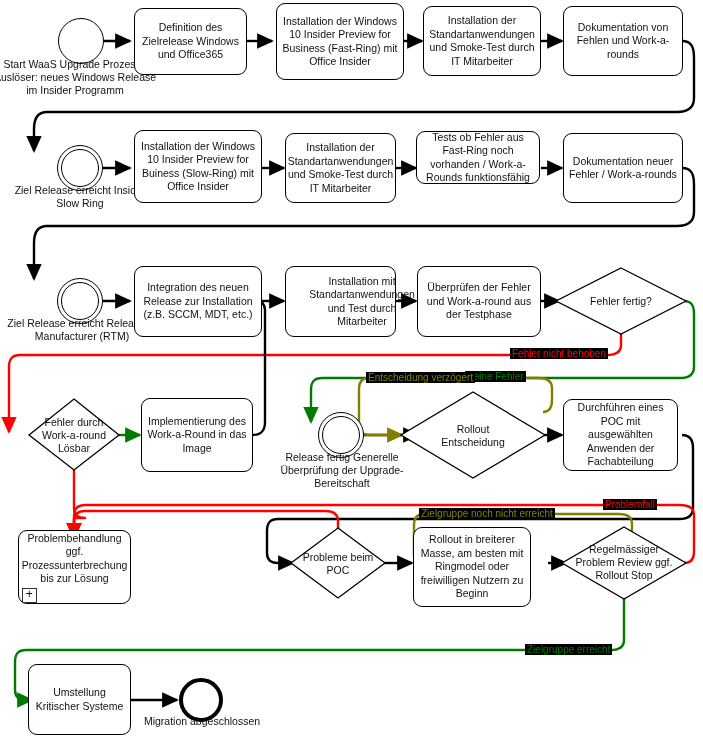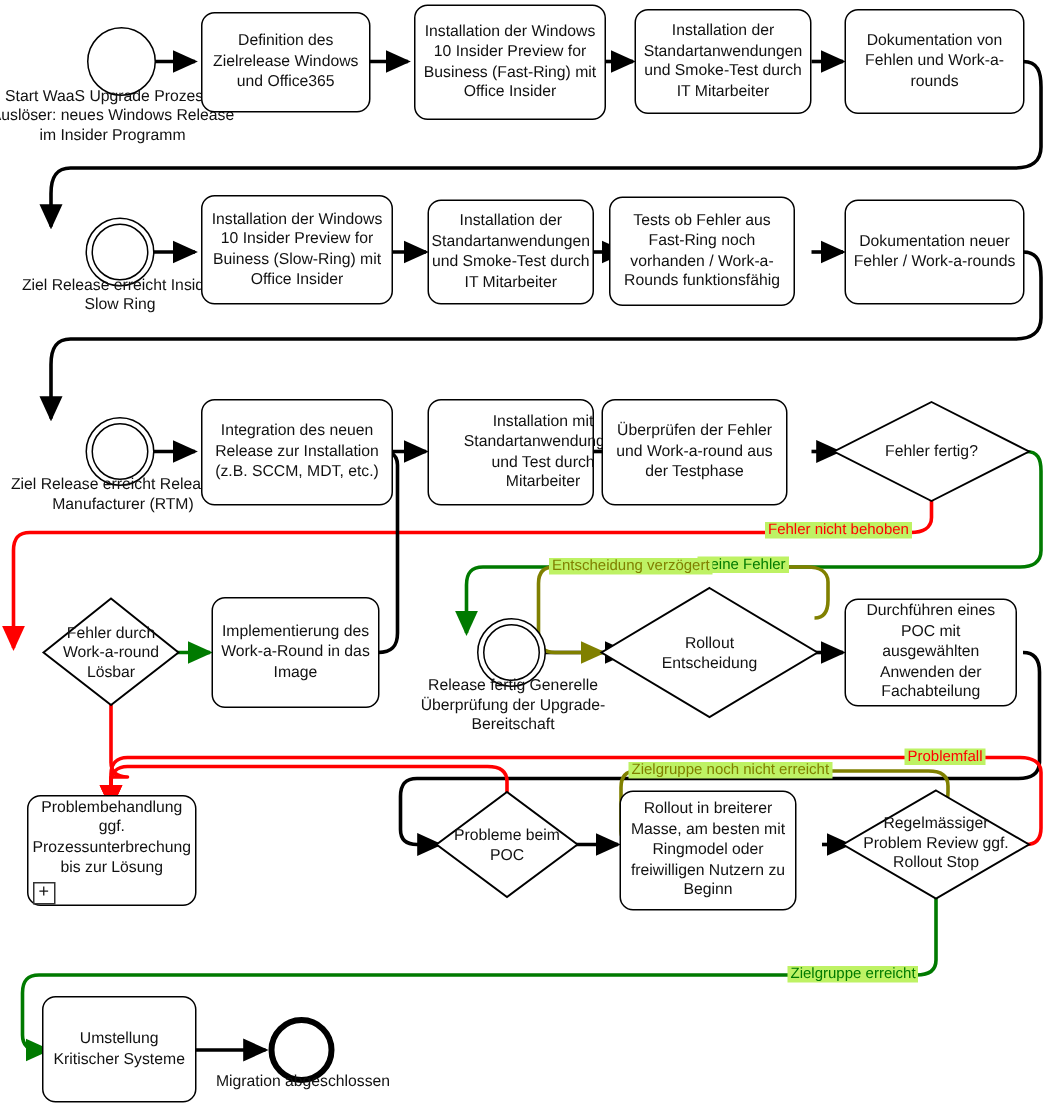--- a/index.html
+++ b/index.html
@@ -14,21 +14,21 @@
   .gw-label{position:absolute;display:flex;align-items:center;justify-content:center;
         text-align:center;font-size:10.5px;line-height:13px;color:#111;}
   .evt{position:absolute;border-radius:50%;box-sizing:border-box;background:#fff;}
   .evt.start{border:1.7px solid #000;}
   .evt.inter-outer{border:1.7px solid #000;}
   .evt.inter-inner{border:1.7px solid #000;}
   .evt.end{border:4.6px solid #000;}
   .evt-label{position:absolute;text-align:center;font-size:10.5px;line-height:13px;color:#111;}
   .sub-plus{display:inline-block;border:1.3px solid #333;width:13px;height:13px;
         line-height:11px;font-size:12px;text-align:center;margin-top:2px;color:#111;}
-  .flow-lbl{position:absolute;font-size:10px;line-height:11px;background:#bef264;
+  .flow-lbl{position:absolute;font-size:10px;line-height:11px;background:#000000;
         padding:0 2px;white-space:nowrap;}
 </style>
 </head>
 <body>
 
 <div id="stage">
 
   <svg id="wires" viewBox="0 0 703 739">
     <defs>
       <marker id="ahK" markerWidth="7" markerHeight="7" refX="6.2" refY="3.2" orient="auto">
@@ -129,34 +129,34 @@
   <div class="node task" style="left:563px;top:6px;width:120px;height:70px;">
       <span>Dokumentation von Fehlen und Work-a-rounds</span>
     </div>
 
   <div class="node task" style="left:134px;top:130px;width:128px;height:73px;">
       <span>Installation der Windows 10 Insider Preview for Buiness (Slow-Ring) mit Office Insider</span>
     </div>
   <div class="node task" style="left:285px;top:133px;width:111px;height:70px;">
       <span>Installation der Standartanwendungen und Smoke-Test durch IT Mitarbeiter</span>
     </div>
-  <div class="node task" style="left:406px;top:131px;width:124px;height:73px;">
+  <div class="node task" style="left:416px;top:131px;width:124px;height:53px;">
       <span>Tests ob Fehler aus Fast-Ring noch vorhanden / Work-a-Rounds funktionsfähig</span>
     </div>
   <div class="node task" style="left:134px;top:266px;width:128px;height:71px;">
       <span>Integration des neuen Release zur Installation (z.B. SCCM, MDT, etc.)</span>
     </div>
 
   <div class="node task" style="left:563px;top:133px;width:120px;height:70px;">
       <span>Dokumentation neuer Fehler / Work-a-rounds</span>
     </div>
   <div class="node task" style="left:285px;top:266px;width:111px;height:71px;padding-left:48px;">
       <span>Installation mit Standartanwendungen und Test durch Mitarbeiter</span>
     </div>
-  <div class="node task" style="left:401px;top:266px;width:124px;height:71px;">
+  <div class="node task" style="left:417px;top:266px;width:124px;height:71px;">
       <span>Überprüfen der Fehler und Work-a-round aus der Testphase</span>
     </div>
 
   <div class="node task" style="left:141px;top:398px;width:112px;height:74px;">
       <span>Implementierung des Work-a-Round in das Image</span>
     </div>
   <div class="node task" style="left:563px;top:399px;width:115px;height:72px;">
       <span>Durchführen eines POC mit ausgewählten Anwenden der Fachabteilung</span>
     </div>
 

